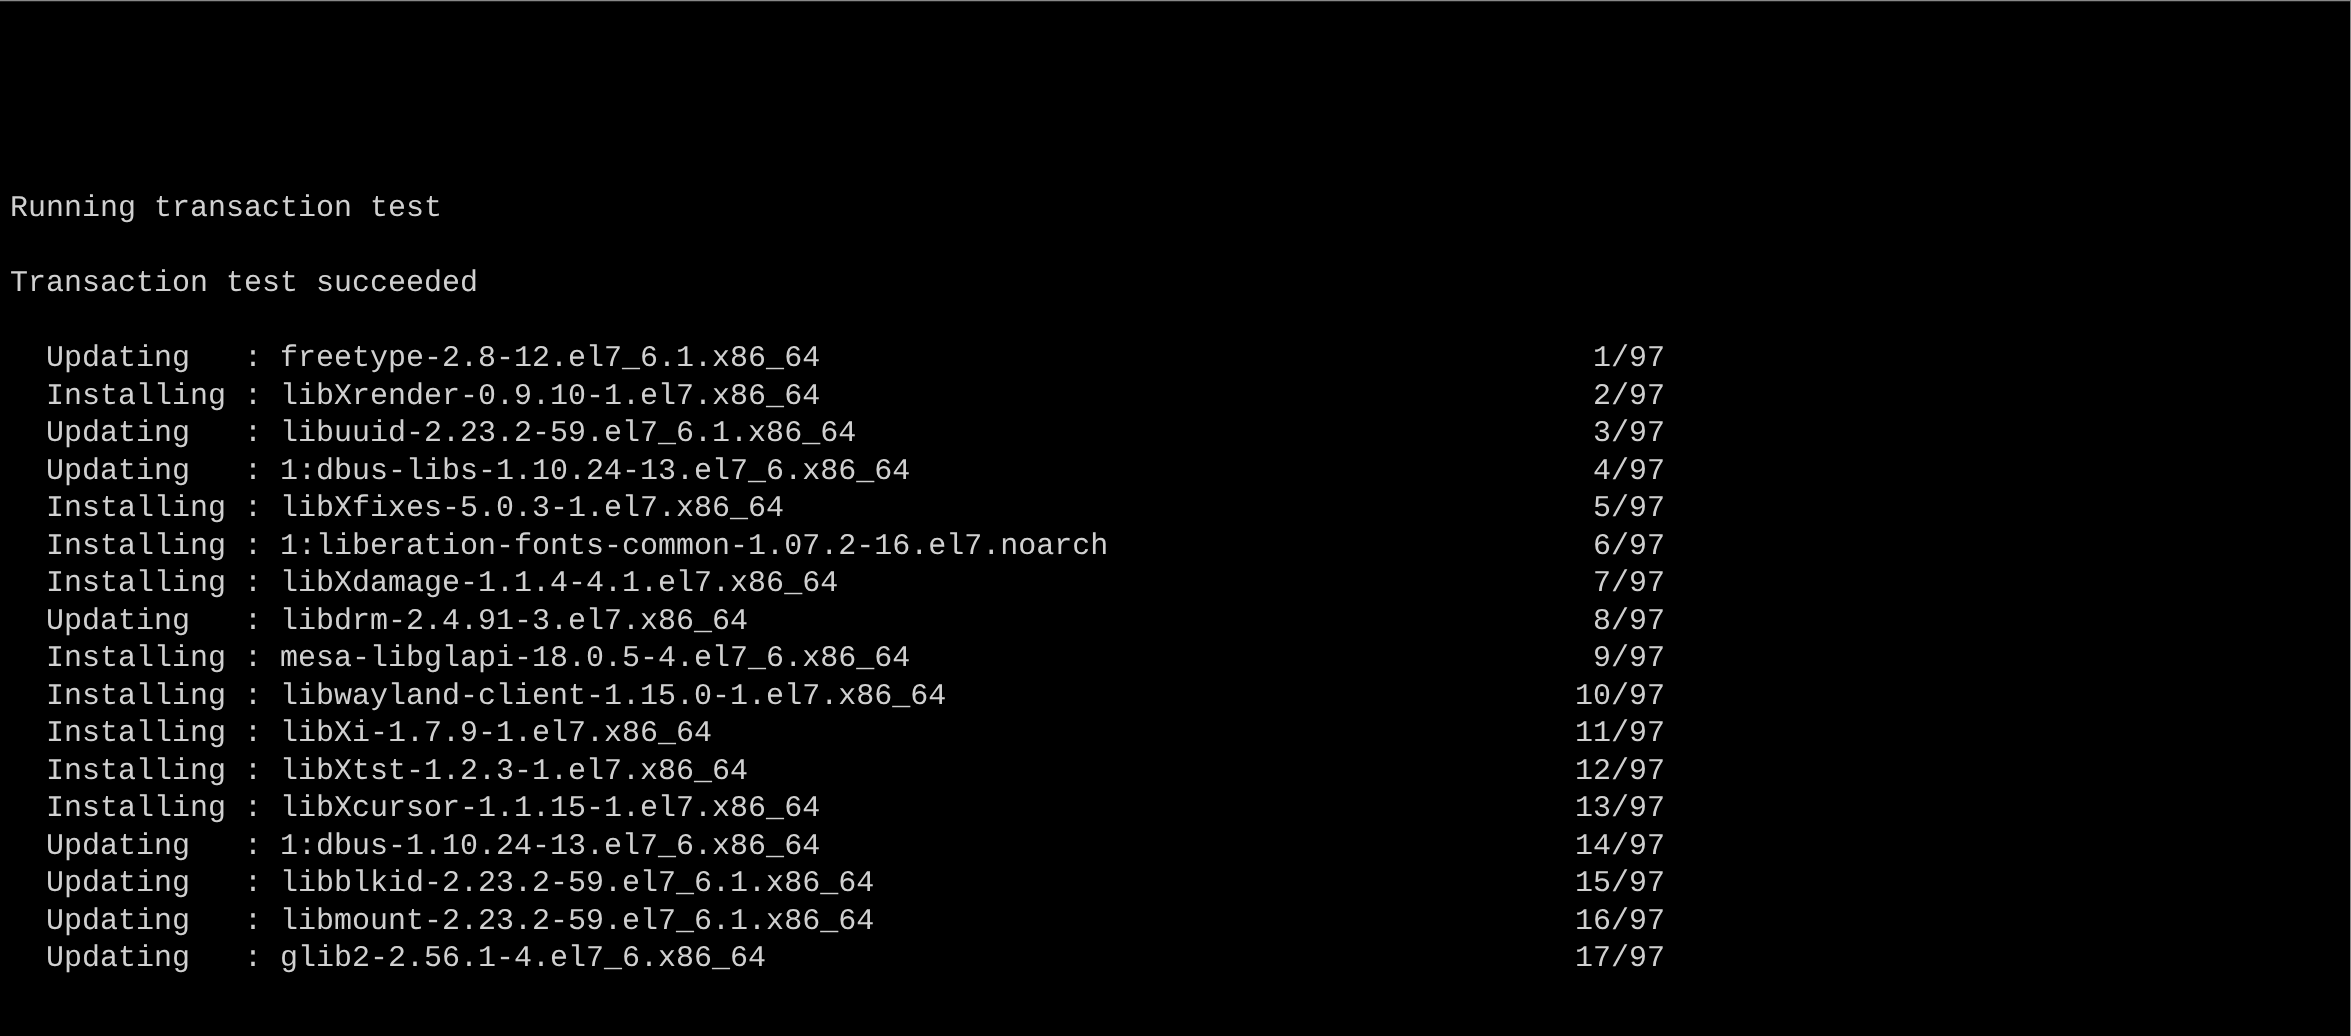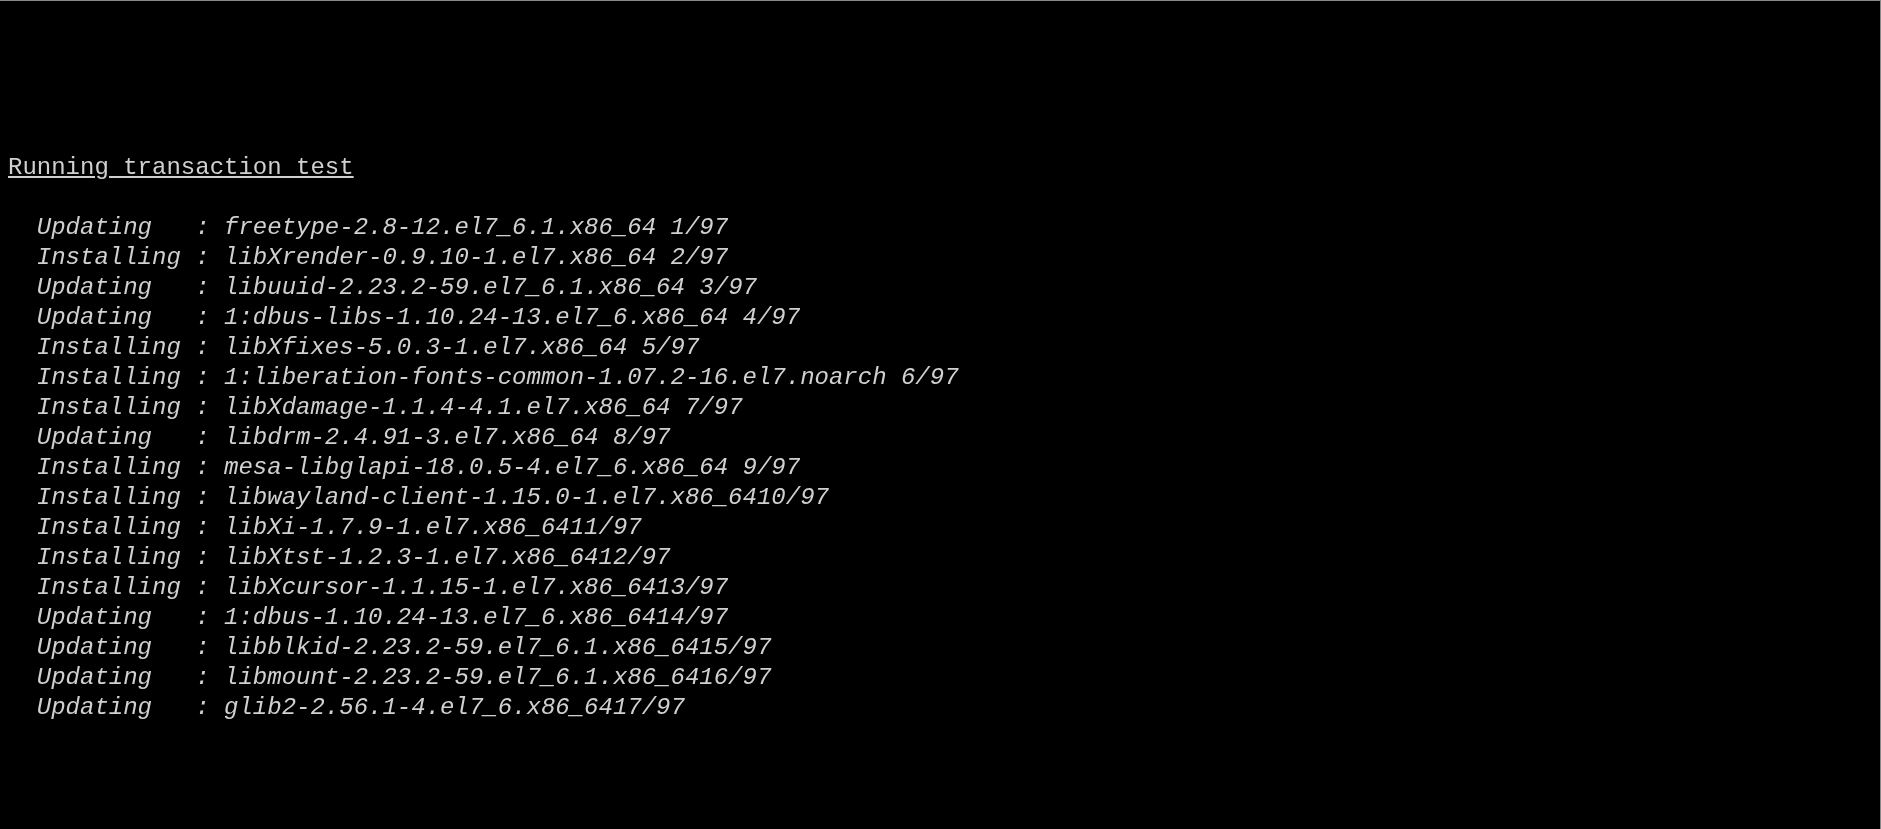--- a/index.html
+++ b/index.html
@@ -16,39 +16,39 @@
       padding: 2px 8px;
       white-space: pre;
       width: 1881px;
       height: 829px;
       overflow: hidden;
       border-top: 1px solid #888;
       border-right: 1px solid #888;
     }
     .line {
       display: block;
-      text-decoration: underline;
     }
     .pkg-line {
       display: flex;
+      justify-content: space-between;
       padding-right: 540px;
-      font-style: italic;
     }
     .pkg-left {
       white-space: pre;
     }
     .pkg-counter {
       white-space: pre;
       text-align: right;
     }
   </style>
 </head>
 <body>
 
 
 
 <div>
 <span class="line">Running transaction test</span>
+<span class="line">Transaction test succeeded</span>
 <div id="pkg-container"><div class="pkg-line"><span class="pkg-left">  Updating   : freetype-2.8-12.el7_6.1.x86_64</span><span class="pkg-counter"> 1/97</span></div><div class="pkg-line"><span class="pkg-left">  Installing : libXrender-0.9.10-1.el7.x86_64</span><span class="pkg-counter"> 2/97</span></div><div class="pkg-line"><span class="pkg-left">  Updating   : libuuid-2.23.2-59.el7_6.1.x86_64</span><span class="pkg-counter"> 3/97</span></div><div class="pkg-line"><span class="pkg-left">  Updating   : 1:dbus-libs-1.10.24-13.el7_6.x86_64</span><span class="pkg-counter"> 4/97</span></div><div class="pkg-line"><span class="pkg-left">  Installing : libXfixes-5.0.3-1.el7.x86_64</span><span class="pkg-counter"> 5/97</span></div><div class="pkg-line"><span class="pkg-left">  Installing : 1:liberation-fonts-common-1.07.2-16.el7.noarch</span><span class="pkg-counter"> 6/97</span></div><div class="pkg-line"><span class="pkg-left">  Installing : libXdamage-1.1.4-4.1.el7.x86_64</span><span class="pkg-counter"> 7/97</span></div><div class="pkg-line"><span class="pkg-left">  Updating   : libdrm-2.4.91-3.el7.x86_64</span><span class="pkg-counter"> 8/97</span></div><div class="pkg-line"><span class="pkg-left">  Installing : mesa-libglapi-18.0.5-4.el7_6.x86_64</span><span class="pkg-counter"> 9/97</span></div><div class="pkg-line"><span class="pkg-left">  Installing : libwayland-client-1.15.0-1.el7.x86_64</span><span class="pkg-counter">10/97</span></div><div class="pkg-line"><span class="pkg-left">  Installing : libXi-1.7.9-1.el7.x86_64</span><span class="pkg-counter">11/97</span></div><div class="pkg-line"><span class="pkg-left">  Installing : libXtst-1.2.3-1.el7.x86_64</span><span class="pkg-counter">12/97</span></div><div class="pkg-line"><span class="pkg-left">  Installing : libXcursor-1.1.15-1.el7.x86_64</span><span class="pkg-counter">13/97</span></div><div class="pkg-line"><span class="pkg-left">  Updating   : 1:dbus-1.10.24-13.el7_6.x86_64</span><span class="pkg-counter">14/97</span></div><div class="pkg-line"><span class="pkg-left">  Updating   : libblkid-2.23.2-59.el7_6.1.x86_64</span><span class="pkg-counter">15/97</span></div><div class="pkg-line"><span class="pkg-left">  Updating   : libmount-2.23.2-59.el7_6.1.x86_64</span><span class="pkg-counter">16/97</span></div><div class="pkg-line"><span class="pkg-left">  Updating   : glib2-2.56.1-4.el7_6.x86_64</span><span class="pkg-counter">17/97</span></div></div>
 </div>
 
 
 
 
 </body></html>

